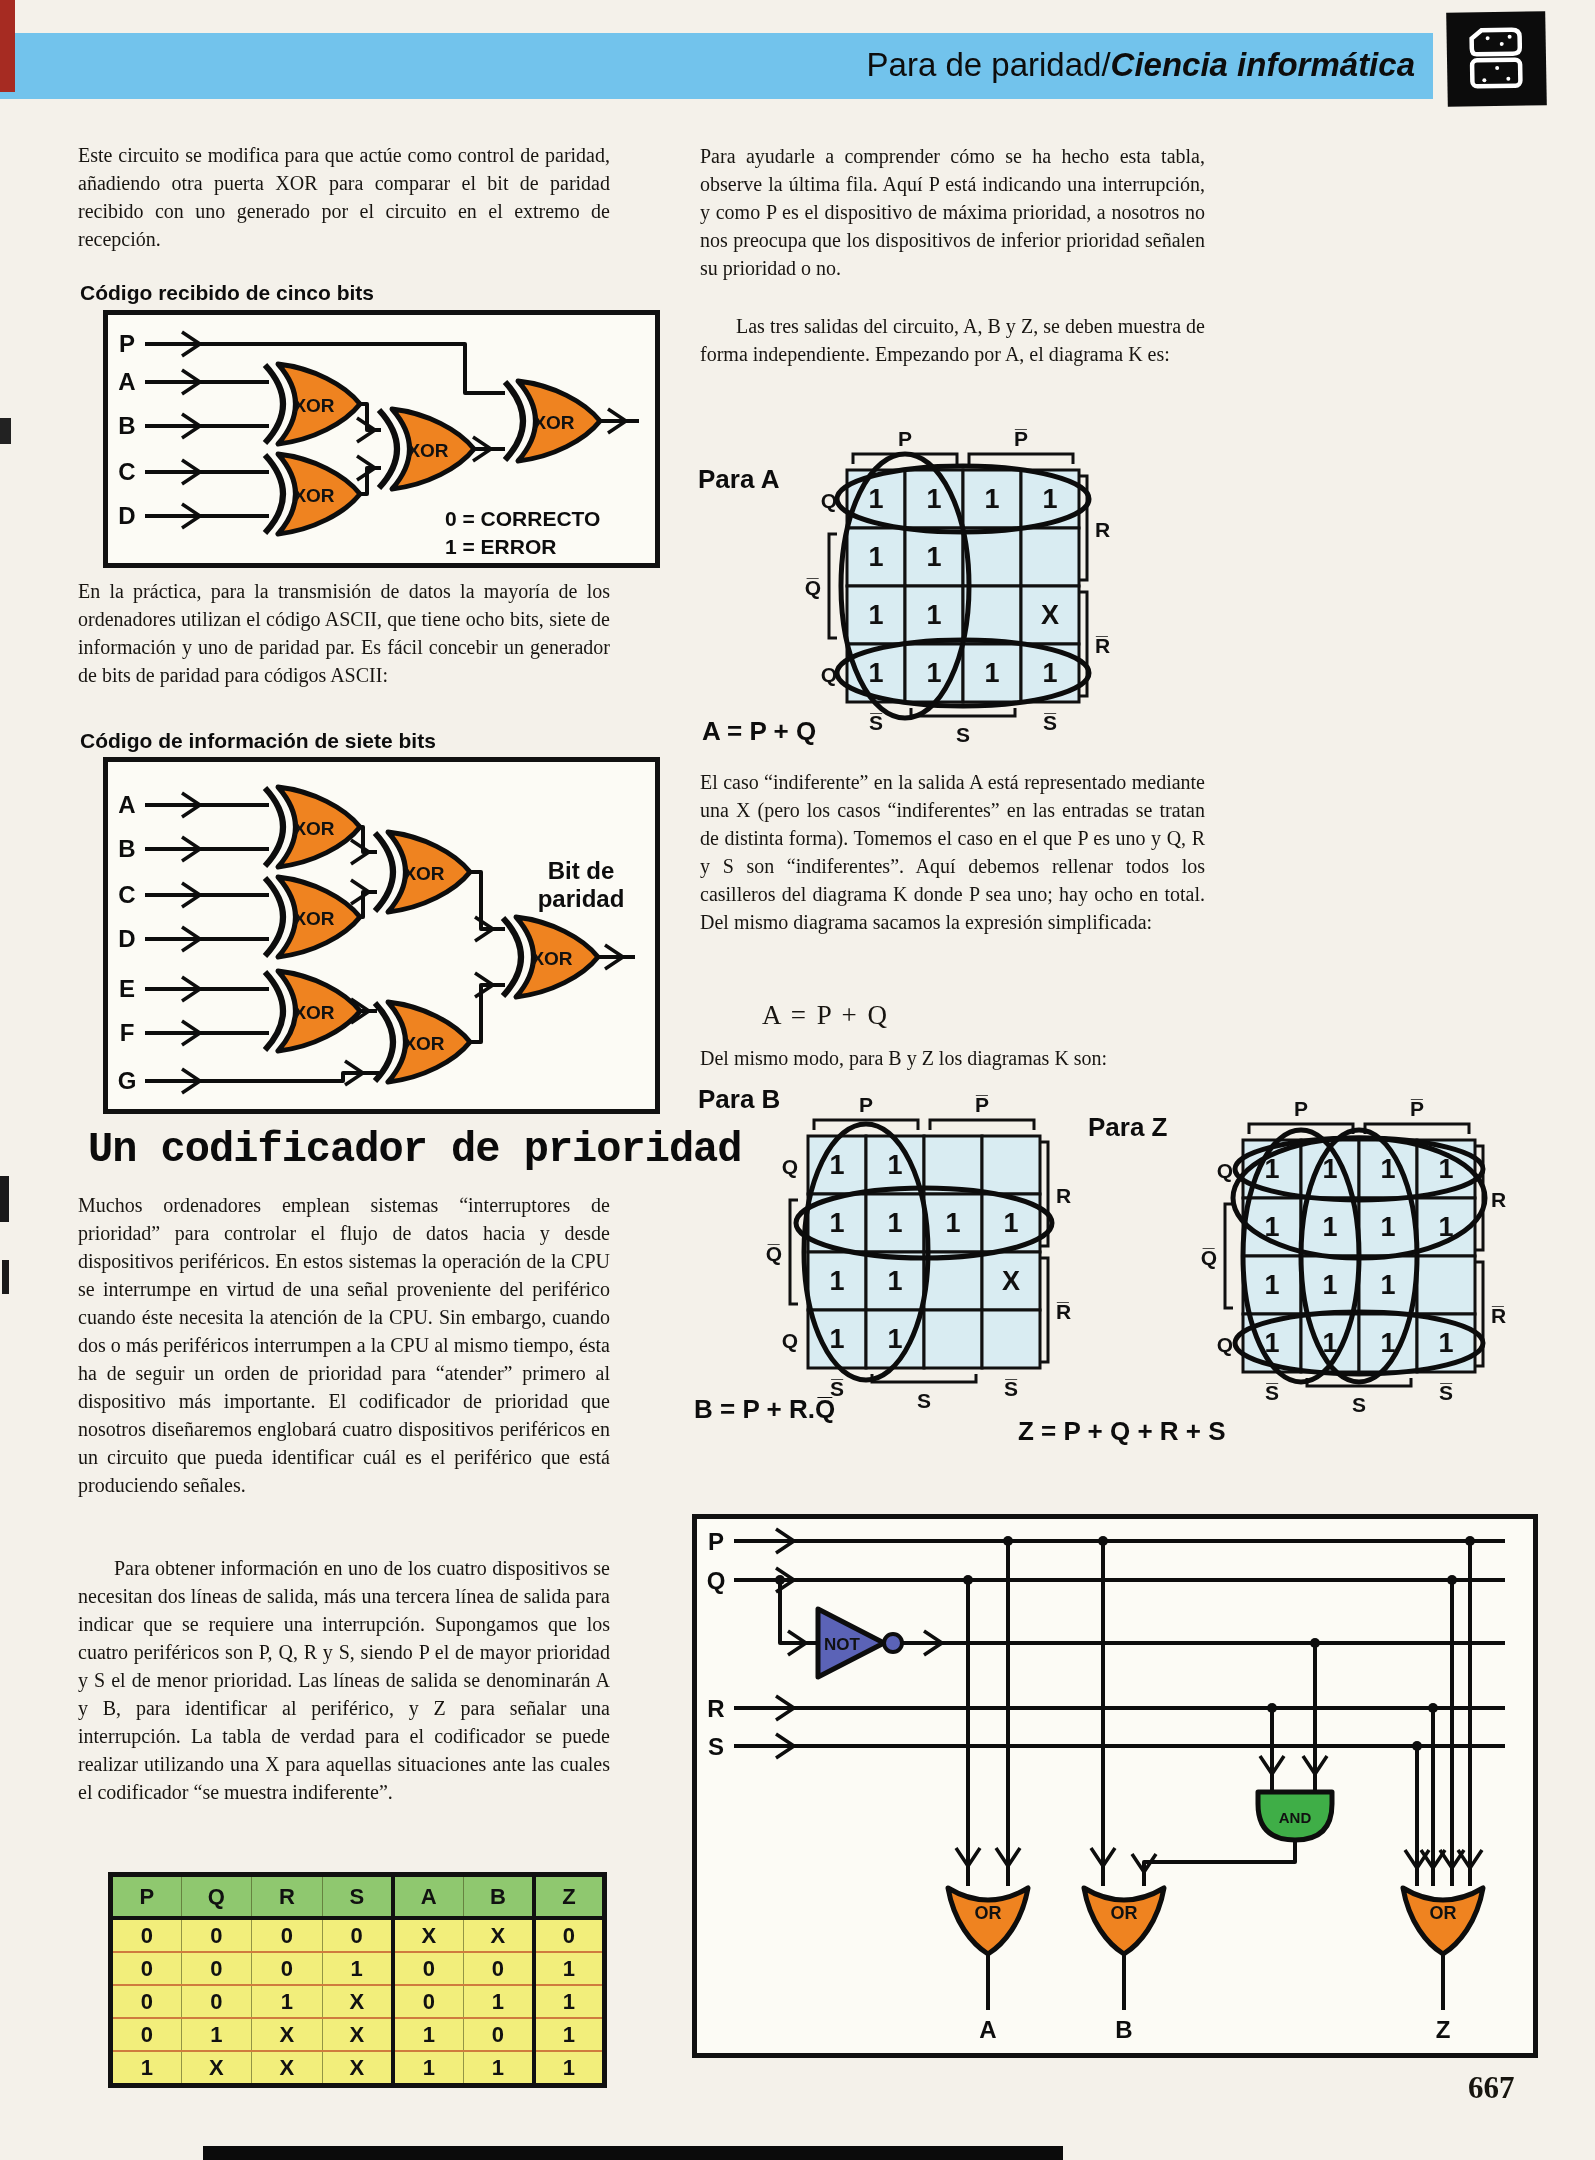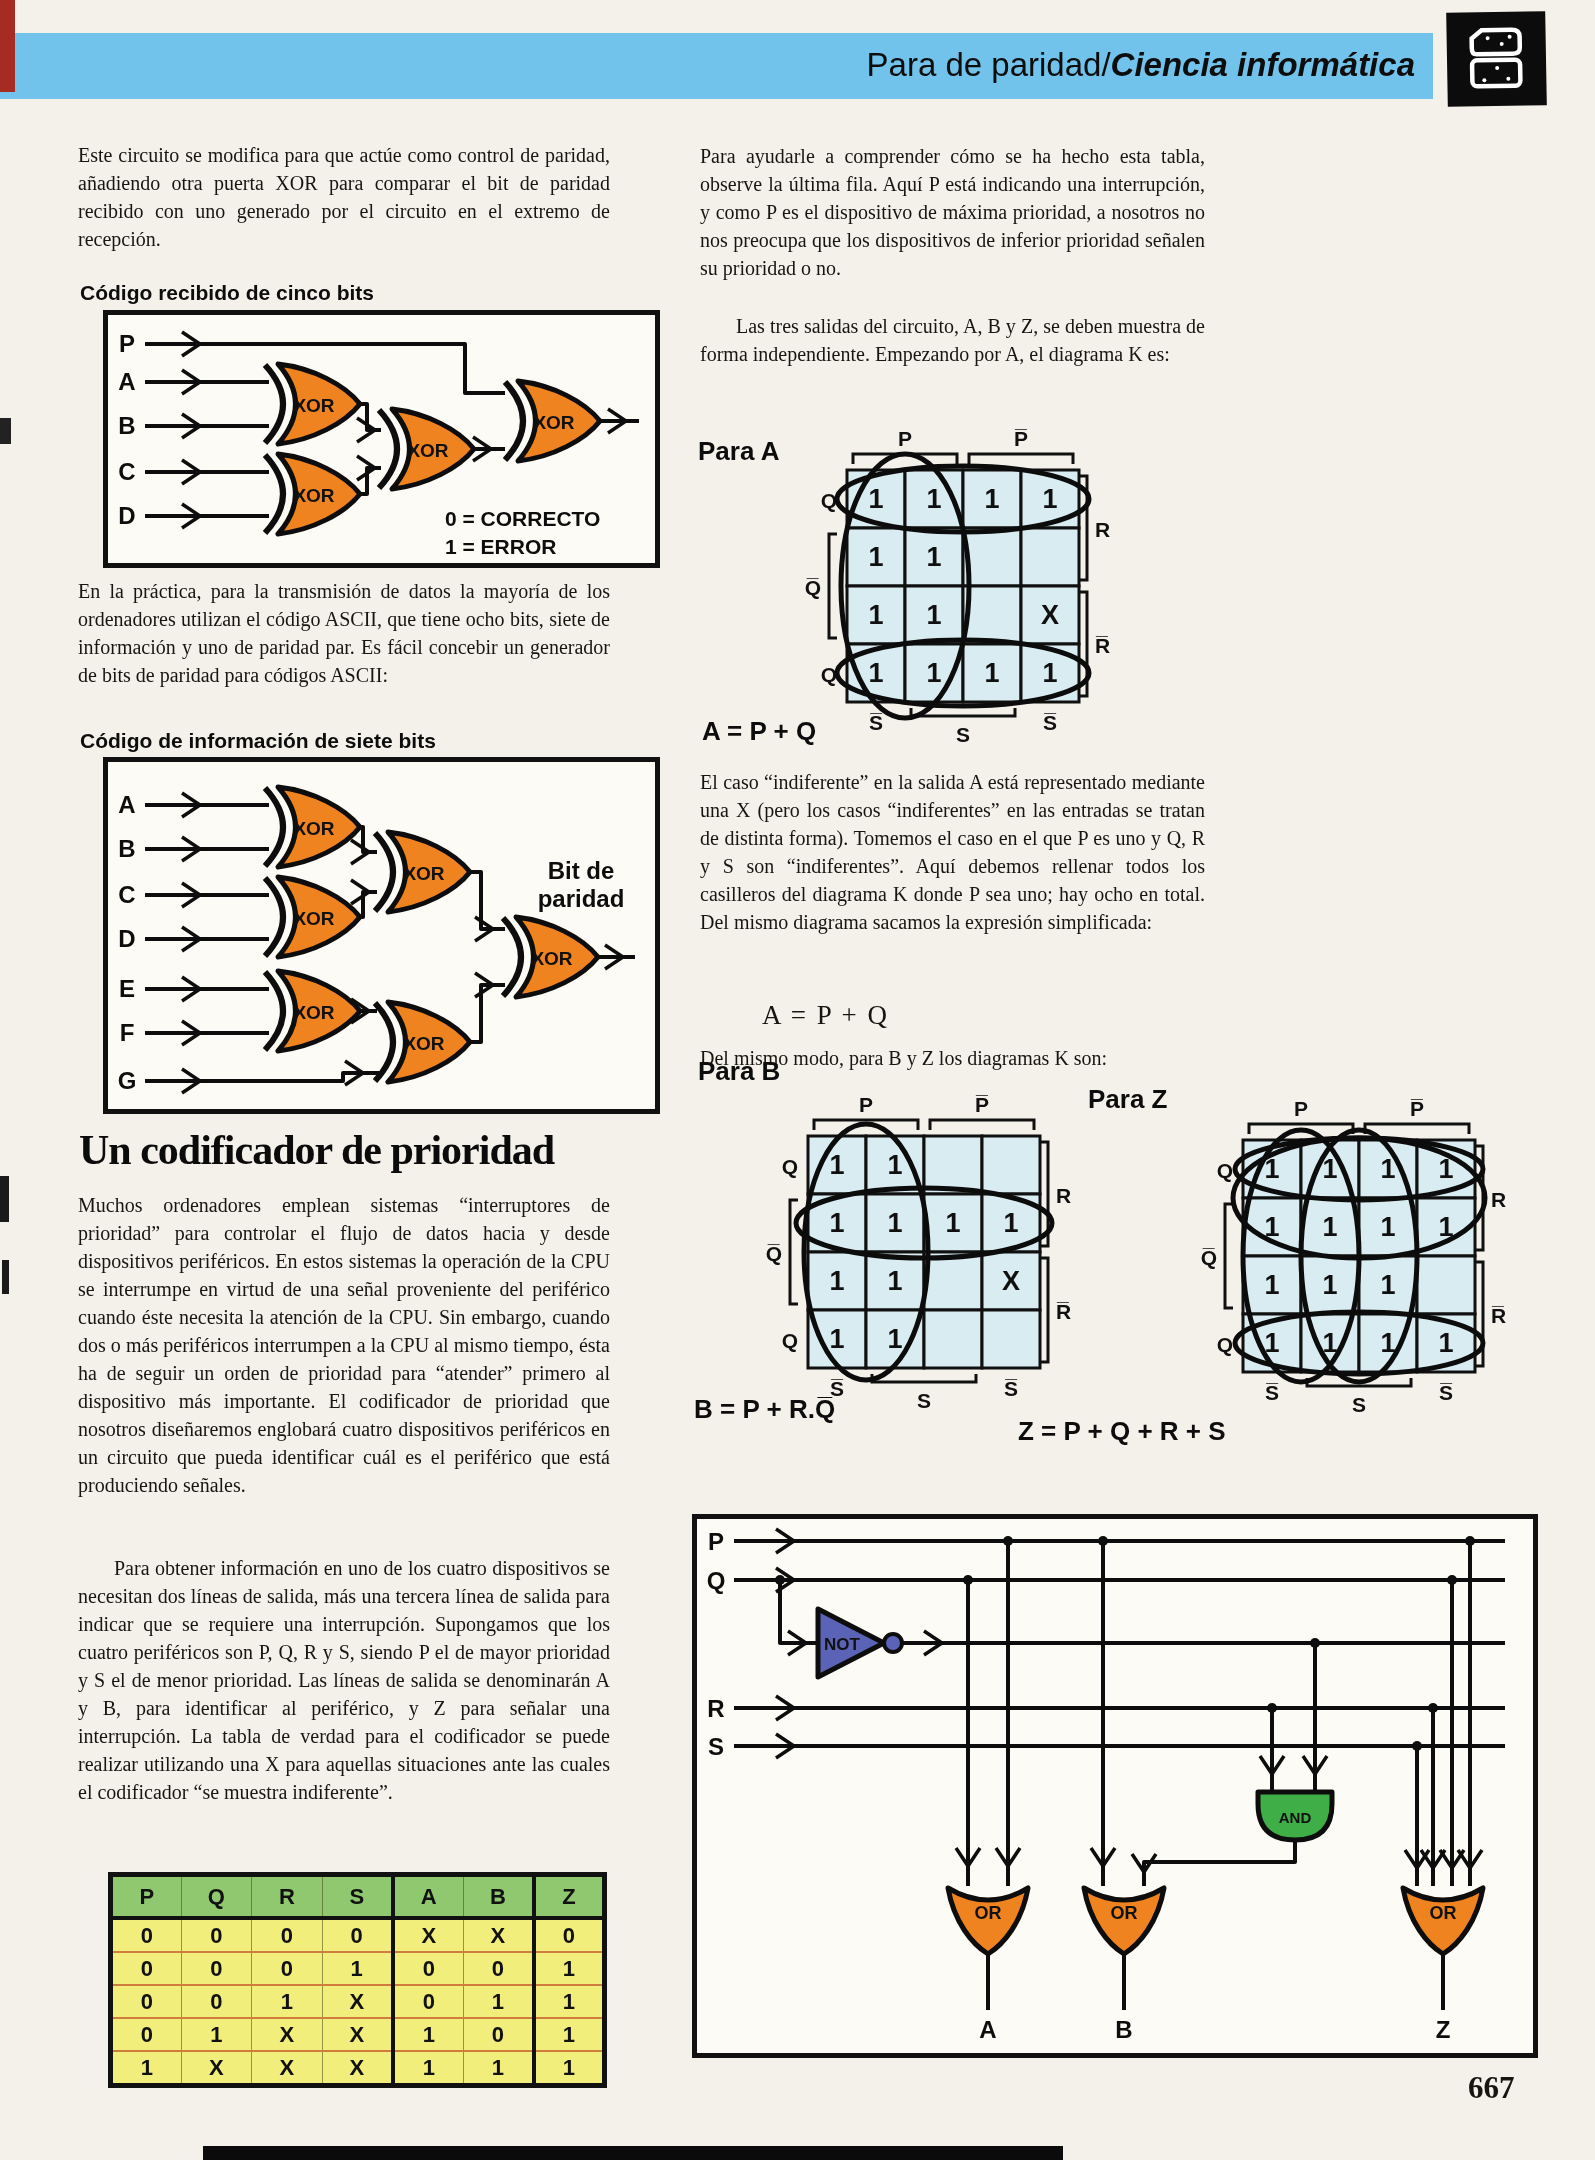--- a/index.html
+++ b/index.html
@@ -12,27 +12,27 @@
   .header-title .bold{font-weight:bold;font-style:italic;}
   .icon-box{position:absolute;left:1447px;top:12px;width:99px;height:94px;background:#0c0c0c;
         display:flex;align-items:center;justify-content:center;transform:rotate(-1deg);}
   
   .body-text{position:absolute;font-size:20px;line-height:28px;text-align:justify;color:#181511;}
   .colL{left:78px;width:532px;}
   .colR{left:700px;width:505px;}
   .indent{text-indent:36px;}
   .fig-label{position:absolute;font-family:"Liberation Sans",sans-serif;font-weight:bold;
         font-size:21px;color:#0d0d0d;}
-  .section-heading{position:absolute;left:79px;font-family:Liberation Serif, serif;
+  .section-heading{position:absolute;left:88px;font-family:Liberation Mono, monospace;
         font-weight:bold;font-size:42px;letter-spacing:-1px;color:#0b0b0b;white-space:nowrap;}
   .eq-sans{position:absolute;font-family:"Liberation Sans",sans-serif;font-weight:bold;
         font-size:26px;color:#0d0d0d;white-space:nowrap;}
   .eq-serif{position:absolute;font-size:27px;letter-spacing:2px;color:#181511;white-space:nowrap;}
   .kmap-title{position:absolute;font-family:"Liberation Sans",sans-serif;font-weight:bold;
-        font-size:26px;color:#0d0d0d;white-space:nowrap;}
+        font-size:26px;color:#0d0d0d;white-space:nowrap;margin-top:28px;}
   .page-number{position:absolute;left:1468px;top:2070px;font-weight:bold;font-size:31px;}
   
   .figsvg{position:absolute;}
   .fig-border{fill:#fcfbf5;stroke:#111;stroke-width:5;}
   .wire{fill:none;stroke:#0d0d0d;stroke-width:4;stroke-linejoin:round;}
   .chev{fill:none;stroke:#0d0d0d;stroke-width:3.5;}
   .in-label{font-family:"Liberation Sans",sans-serif;font-weight:bold;font-size:24px;fill:#0d0d0d;}
   .legend-t{font-family:"Liberation Sans",sans-serif;font-weight:bold;font-size:21px;fill:#0d0d0d;}
   .gate-label{font-family:"Liberation Sans",sans-serif;font-weight:bold;fill:#111;}
   .dot{fill:#0d0d0d;}

